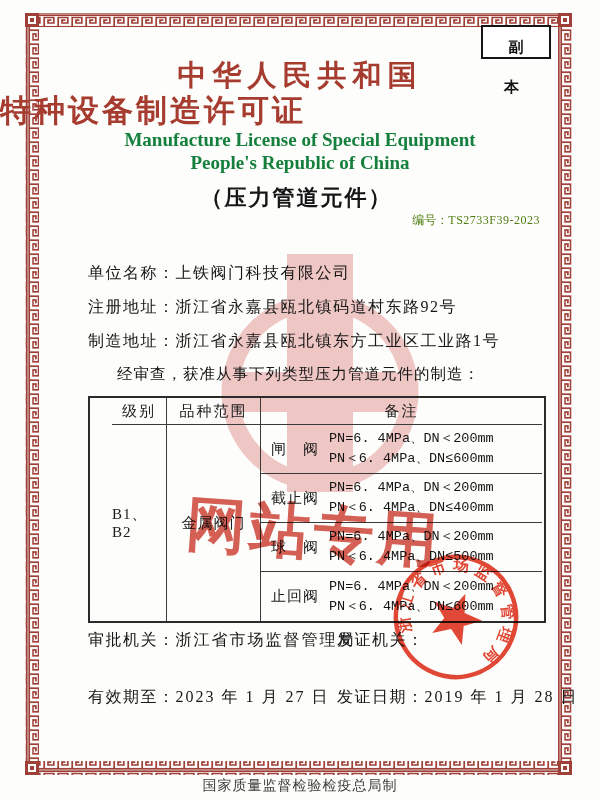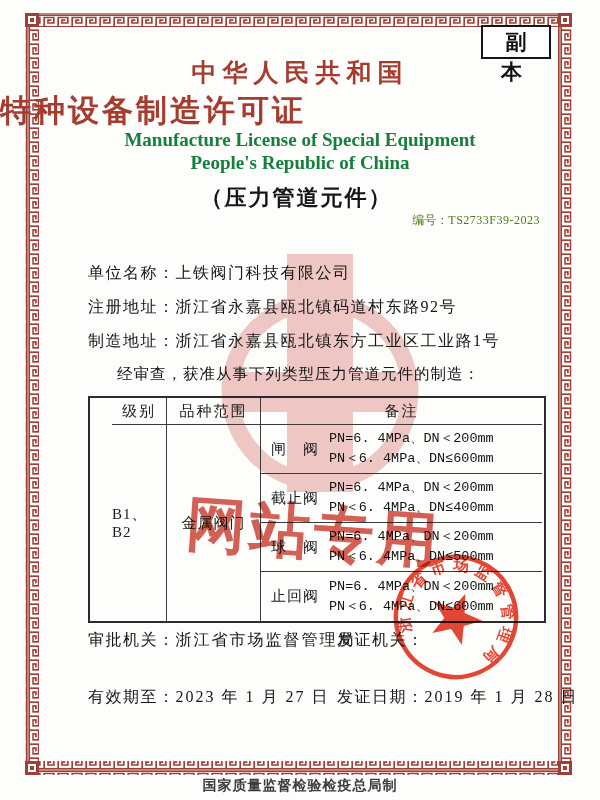--- a/index.html
+++ b/index.html
@@ -7,27 +7,27 @@
     position:relative;width:600px;height:800px;margin:0 auto;
     background:#fdfdfb;overflow:hidden;
     font-family:"Liberation Serif","DejaVu Serif",serif;color:#1a1a1a;
   }
   .abs{position:absolute;}
   
   .copy-badge{
     left:481px;top:25px;width:66px;height:30px;
     border:2px solid #151515;
     font-family:"Liberation Serif","DejaVu Serif",serif;
-    font-weight:bold;font-size:21px;line-height:30px;text-align:center;
+    font-weight:bold;font-size:15px;line-height:40px;text-align:center;
     letter-spacing:9px;text-indent:9px;color:#111;background:#fff;
   }
   
   .title-cn1{left:0;right:0;top:56px;text-align:center;
     font-family:Liberation Serif, serif;
-    font-weight:bold;font-size:25px;letter-spacing:6px;color:#a63c30;}
+    font-weight:bold;font-size:29px;letter-spacing:6px;color:#a63c30;}
   .title-cn2{left:0;right:0;top:90px;text-align:left;
     font-family:"Liberation Sans","DejaVu Sans",sans-serif;
     font-weight:bold;font-size:31px;letter-spacing:3px;color:#a63c30;}
   .title-en{left:0;right:0;text-align:center;
     font-family:"Liberation Serif","DejaVu Serif",serif;
     font-weight:bold;font-size:19px;color:#15803d;}
   .title-en1{top:129px;}
   .title-en2{top:152px;}
   .scope-subtitle{left:0;right:7px;top:183px;text-align:center;
     font-family:"Liberation Sans","DejaVu Sans",sans-serif;
@@ -58,21 +58,21 @@
   .specs{font-family:"Liberation Mono","DejaVu Sans Mono",monospace;
          font-size:13.5px;line-height:20px;color:#141414;white-space:nowrap;}
   
   .b-row{left:88px;font-size:16px;white-space:nowrap;color:#171717;}
   .b1{top:630px;} .b2{top:687px;}
   .b-right{position:absolute;left:249px;}
   .b-row .lbl{letter-spacing:1.5px;}
   .b-row .val{letter-spacing:2px;}
   .footer-note{left:0;right:0;top:777px;text-align:center;
     font-family:"Liberation Sans","DejaVu Sans",sans-serif;
-    font-size:14px;font-weight:700;letter-spacing:1px;color:#3c3c3c;}
+    font-size:14px;font-weight:400;letter-spacing:1px;color:#3c3c3c;}
   
   .wm-logo{left:210px;top:246px;mix-blend-mode:multiply;opacity:.5;pointer-events:none;}
   .wm-text{
     left:186px;top:484px;
     font-family:"Liberation Sans","DejaVu Sans",sans-serif;
     font-weight:bold;font-size:60px;letter-spacing:4px;white-space:nowrap;
     color:#cf4437;opacity:.85;transform:rotate(4deg);transform-origin:left center;
     mix-blend-mode:multiply;pointer-events:none;
   }
   .seal{left:389px;top:550px;mix-blend-mode:multiply;opacity:.93;pointer-events:none;}

